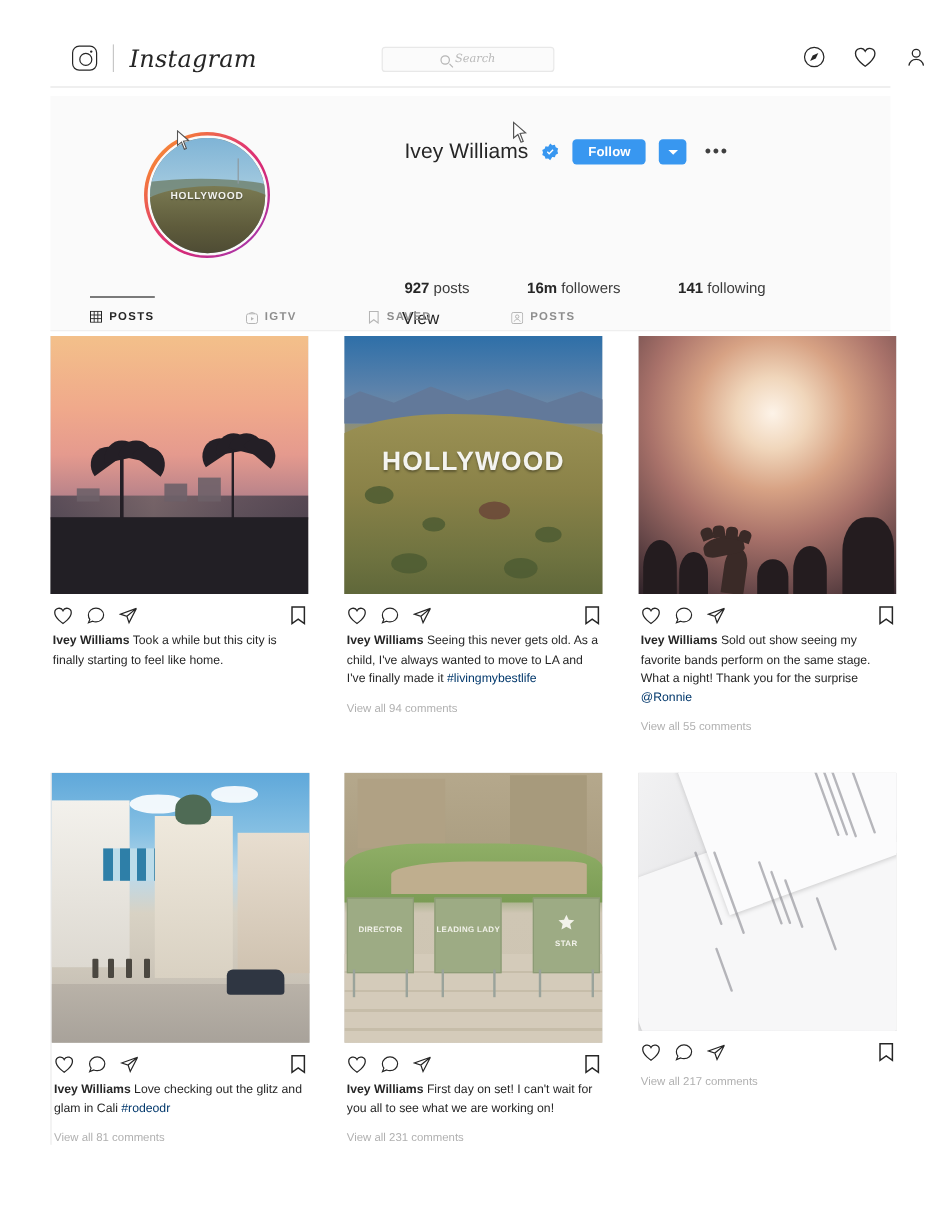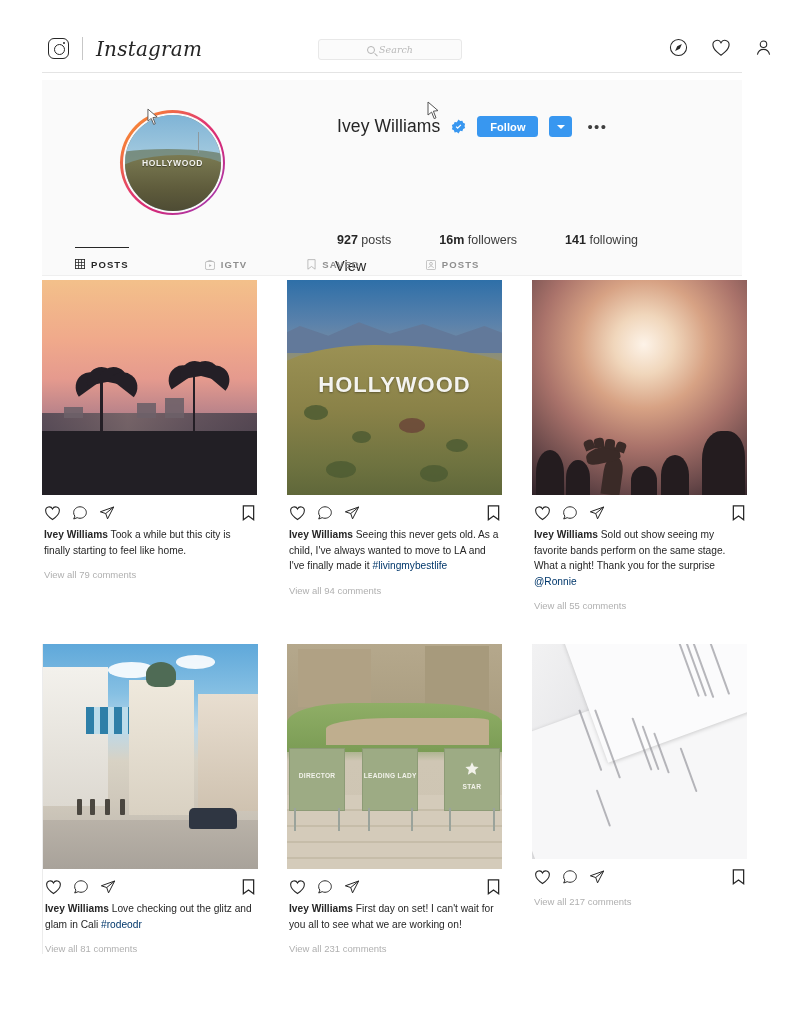--- a/index.html
+++ b/index.html
@@ -10,21 +10,21 @@
     overflow: hidden;
   }
   #page { position: relative; width: 791px; height: 1024px; background:#fff; }
 
   
   .topnav {
     position: absolute; left: 42px; top: 25px; width: 700px; height: 48px;
     border-bottom: 1px solid #e4e4e4;
     display: flex; align-items: center;
   }
-  .brand { display: flex; align-items: center; gap: 13px; margin-left: 6px; }
+  .brand { display: flex; align-items: center; gap: 13px; margin-left: 18px; }
   .ig-glyph { width: 21px; height: 21px; border: 1.6px solid #262626; border-radius: 6px;
               position: relative; display:block; }
   .ig-glyph::before { content:""; position:absolute; left:50%; top:50%;
               width:9px; height:9px; margin:-4.5px 0 0 -4.5px;
               border:1.6px solid #262626; border-radius:50%; }
   .ig-glyph::after { content:""; position:absolute; right:2.6px; top:2.6px;
               width:2.2px; height:2.2px; background:#262626; border-radius:50%; }
   .brand-div { width:1px; height:23px; background:#c7c7c7; }
   .wordmark { font-family:"DejaVu Serif", serif; font-size:20px; font-style:italic;
               color:#262626; letter-spacing:.2px; }
@@ -356,21 +356,20 @@
         <span>
             <svg width="13" height="16" viewBox="0 0 14 18" fill="none" stroke="#262626" stroke-width="1.4">
               <path d="M1.2 1h11.6v15.5L7 12.3l-5.8 4.2z"></path>
             </svg>
           </span>
       </div>
       <div class="caption">
         <b>Ivey Williams</b>
         <span>Took a while but this city is finally starting to feel like home.</span><span class="lk"></span>
       </div>
-      <div class="comments">View all 79 comments</div>
     </div>
 
     <div class="card">
       <div class="thumb">
         <div class="ph s2">
           <div class="mts"></div>
           <div class="mtridge"></div>
           <div class="hill"></div>
           <div class="bush" style="left:8%; top:58%; width:11%; height:7%"></div>
           <div class="bush" style="left:30%; top:70%; width:9%; height:6%"></div>

